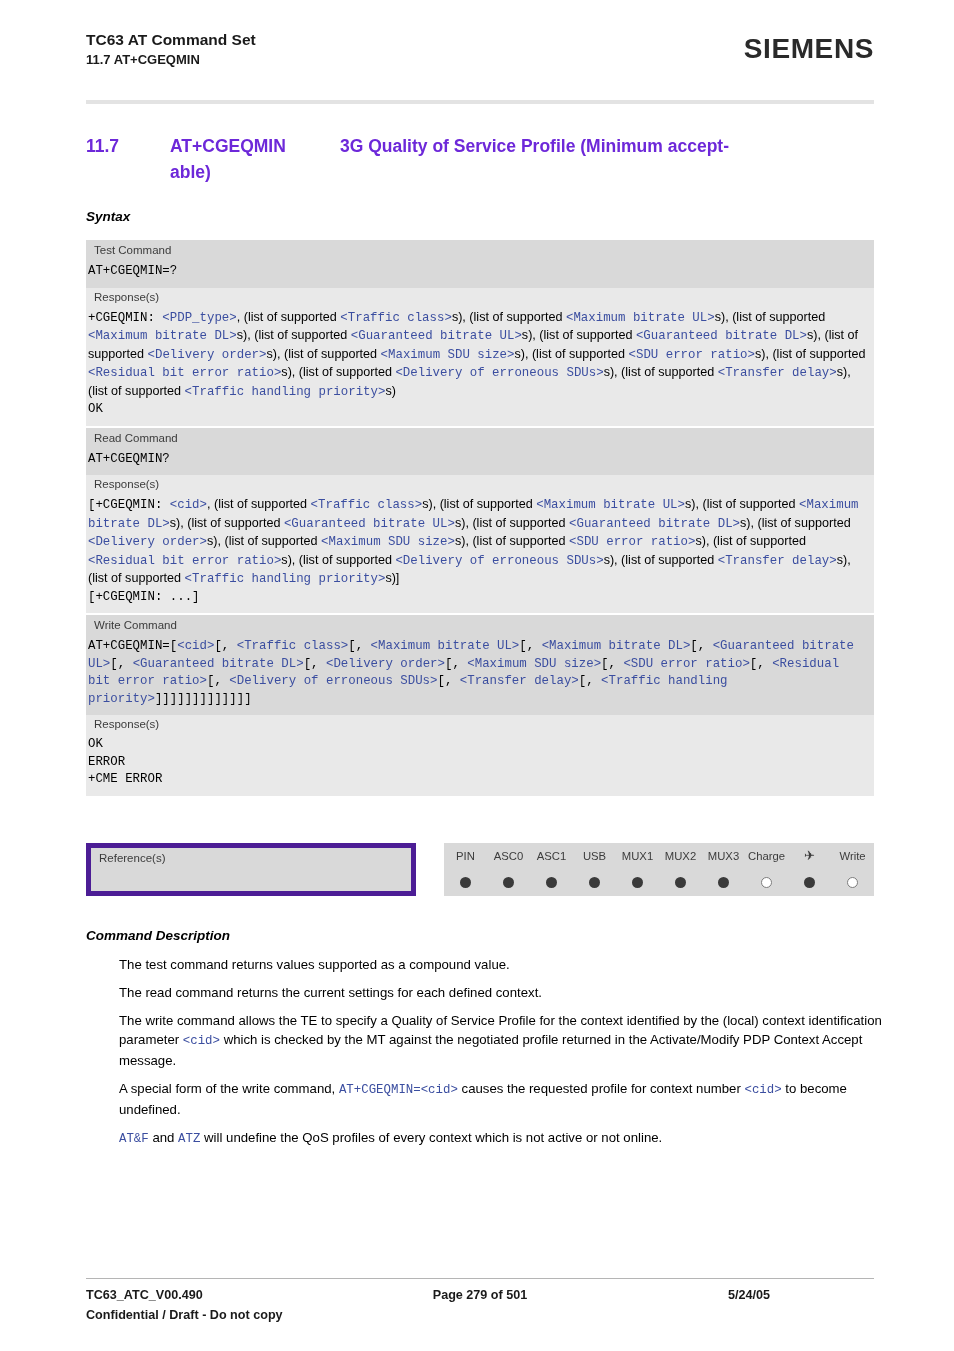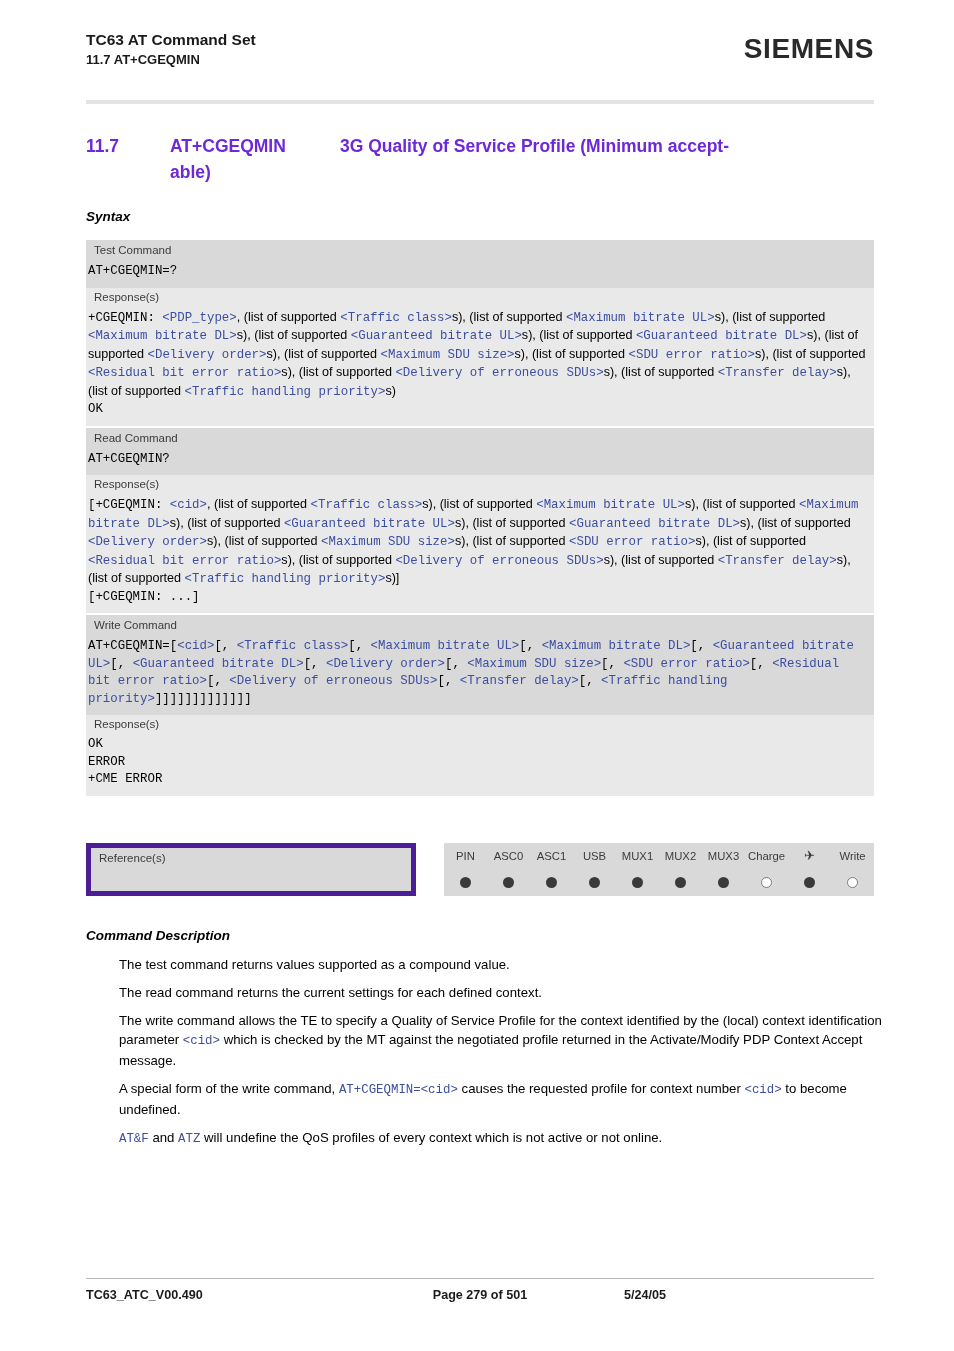--- a/index.html
+++ b/index.html
@@ -250,21 +250,21 @@
     color: #1a1a1a;
   }
   .foot .row {
     display: flex;
     justify-content: space-between;
     line-height: 19px;
   }
   .foot .r2 { margin-top: 1px; }
   .foot .mid-spacer { flex: 1; text-align: center; }
   .foot .left-cell { width: 250px; text-align: left; }
-  .foot .right-cell { width: 250px; text-align: left; }
+  .foot .right-cell { width: 250px; text-align: center; }
 </style>
 </head>
 <body>
 
 <div class="page">
 
   <div class="header">
     <div class="hdr-title">TC63 AT Command Set</div>
     <div class="hdr-sub">11.7 AT+CGEQMIN</div>
   </div>
@@ -377,15 +377,20 @@
     <p><span class="m">AT&amp;F</span> and <span class="m">ATZ</span> will undefine the QoS profiles of every context which is not active or not online.</p>
   </div>
 
   <div class="foot-rule"></div>
   <div class="foot">
     <div class="row">
       <div class="left-cell">TC63_ATC_V00.490</div>
       <div class="mid-spacer">Page 279 of 501</div>
       <div class="right-cell">5/24/05</div>
     </div>
+    <div class="row r2">
+      <div class="left-cell">Confidential / Draft - Do not copy</div>
+      <div class="mid-spacer"></div>
+      <div class="right-cell"></div>
+    </div>
   </div>
 
 </div>
 
 </body></html>

